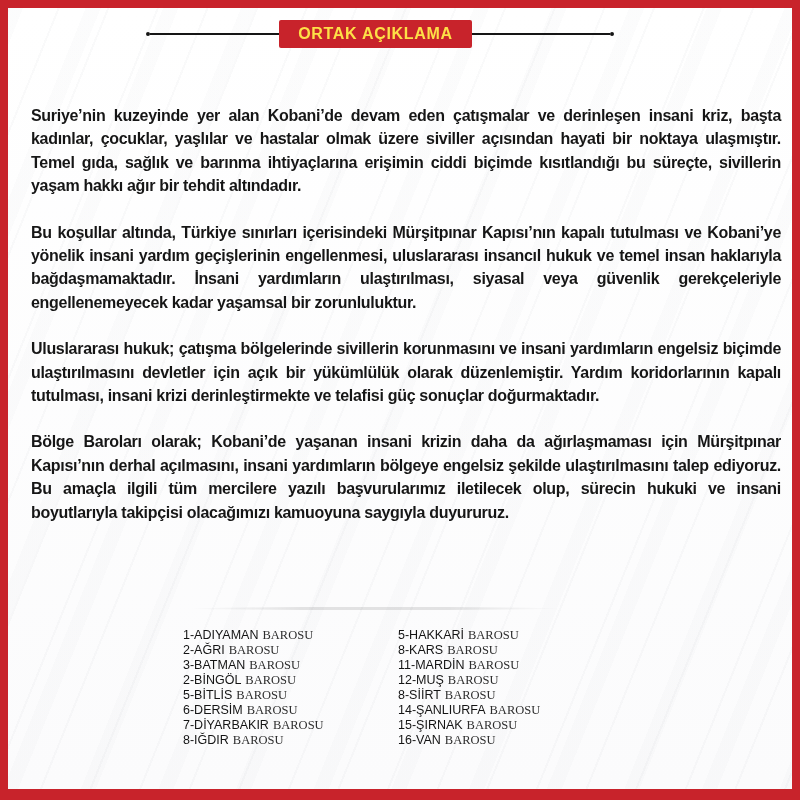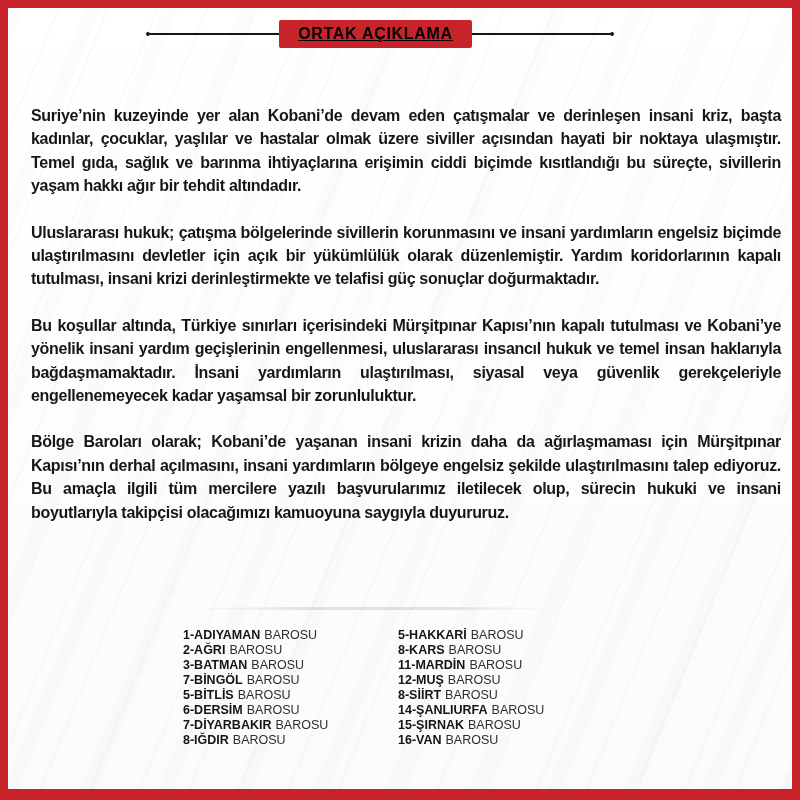--- a/index.html
+++ b/index.html
@@ -46,32 +46,31 @@
     flex: 0 0 auto;
   }
   .hline {
     width: 129px; height: 2px;
     background: var(--line-black);
     flex: 0 0 auto;
   }
   .hline-r { width: 138px; }
   .title-box {
     background: var(--accent-red);
-    color: #000000;
+    color: #fde047;
     font-weight: 700;
     font-size: 16px;
     letter-spacing: 0.7px;
     line-height: 1;
     padding: 6px 19px;
     border-radius: 2px;
     height: 28px;
     display: flex;
     align-items: center;
     white-space: nowrap;
-    text-decoration: underline;
   }
   
   .content {
     position: absolute;
     top: 96px; left: 23px; right: 11px;
     color: var(--text-dark);
     font-weight: 700;
     font-size: 16px;
     letter-spacing: -0.3px;
     line-height: 23.4px;
@@ -91,54 +90,54 @@
   .signatories {
     position: absolute;
     top: 620px; left: 175px;
     display: flex;
     font-size: 12.5px;
     line-height: 15px;
     color: var(--text-dark);
     white-space: nowrap;
   }
   .col-left { width: 215px; }
-  .sig .b { font-weight: 700; color: #141414; }
-  .sig .r { font-weight: 400; color: #2d2d2d; margin-left: 4px; }
+  .sig .b { font-weight: 400; color: #141414; }
+  .sig .r { font-weight: 400; color: #2d2d2d; margin-left: 4px; font-family: Liberation Serif, serif; }
 </style>
 </head>
 <body>
 
 <div class="frame">
   <div class="inner">
 
     <div class="title-row">
       <span class="ring"></span>
       <span class="hline"></span>
       <div class="title-box">
         <span>ORTAK AÇIKLAMA</span>
       </div>
       <span class="hline hline-r"></span>
       <span class="ring"></span>
     </div>
 
     <div class="content">
       <p>Suriye’nin kuzeyinde yer alan Kobani’de devam eden çatışmalar ve derinleşen insani kriz, başta kadınlar, çocuklar, yaşlılar ve hastalar olmak üzere siviller açısından hayati bir noktaya ulaşmıştır. Temel gıda, sağlık ve barınma ihtiyaçlarına erişimin ciddi biçimde kısıtlandığı bu süreçte, sivillerin yaşam hakkı ağır bir tehdit altındadır.</p>
+      <p>Bu koşullar altında, Türkiye sınırları içerisindeki Mürşitpınar Kapısı’nın kapalı tutulması ve Kobani’ye yönelik insani yardım geçişlerinin engellenmesi, uluslararası insancıl hukuk ve temel insan haklarıyla bağdaşmamaktadır. İnsani yardımların ulaştırılması, siyasal veya güvenlik gerekçeleriyle engellenemeyecek kadar yaşamsal bir zorunluluktur.</p>
       <p>Uluslararası hukuk; çatışma bölgelerinde sivillerin korunmasını ve insani yardımların engelsiz biçimde ulaştırılmasını devletler için açık bir yükümlülük olarak düzenlemiştir. Yardım koridorlarının kapalı tutulması, insani krizi derinleştirmekte ve telafisi güç sonuçlar doğurmaktadır.</p>
-      <p>Bu koşullar altında, Türkiye sınırları içerisindeki Mürşitpınar Kapısı’nın kapalı tutulması ve Kobani’ye yönelik insani yardım geçişlerinin engellenmesi, uluslararası insancıl hukuk ve temel insan haklarıyla bağdaşmamaktadır. İnsani yardımların ulaştırılması, siyasal veya güvenlik gerekçeleriyle engellenemeyecek kadar yaşamsal bir zorunluluktur.</p>
       <p>Bölge Baroları olarak; Kobani’de yaşanan insani krizin daha da ağırlaşmaması için Mürşitpınar Kapısı’nın derhal açılmasını, insani yardımların bölgeye engelsiz şekilde ulaştırılmasını talep ediyoruz. Bu amaçla ilgili tüm mercilere yazılı başvurularımız iletilecek olup, sürecin hukuki ve insani boyutlarıyla takipçisi olacağımızı kamuoyuna saygıyla duyururuz.</p>
     </div>
 
     <div class="divider"></div>
 
     <div class="signatories">
       <div class="col col-left">
         <div class="sig"><span class="b">1-ADIYAMAN</span><span class="r">BAROSU</span></div>
         <div class="sig"><span class="b">2-AĞRI</span><span class="r">BAROSU</span></div>
         <div class="sig"><span class="b">3-BATMAN</span><span class="r">BAROSU</span></div>
-        <div class="sig"><span class="b">7-BİNGÖL</span><span class="r">BAROSU</span></div>
+        <div class="sig"><span class="b">2-BİNGÖL</span><span class="r">BAROSU</span></div>
         <div class="sig"><span class="b">5-BİTLİS</span><span class="r">BAROSU</span></div>
         <div class="sig"><span class="b">6-DERSİM</span><span class="r">BAROSU</span></div>
         <div class="sig"><span class="b">7-DİYARBAKIR</span><span class="r">BAROSU</span></div>
         <div class="sig"><span class="b">8-IĞDIR</span><span class="r">BAROSU</span></div>
       </div>
       <div class="col">
         <div class="sig"><span class="b">5-HAKKARİ</span><span class="r">BAROSU</span></div>
         <div class="sig"><span class="b">8-KARS</span><span class="r">BAROSU</span></div>
         <div class="sig"><span class="b">11-MARDİN</span><span class="r">BAROSU</span></div>
         <div class="sig"><span class="b">12-MUŞ</span><span class="r">BAROSU</span></div>

